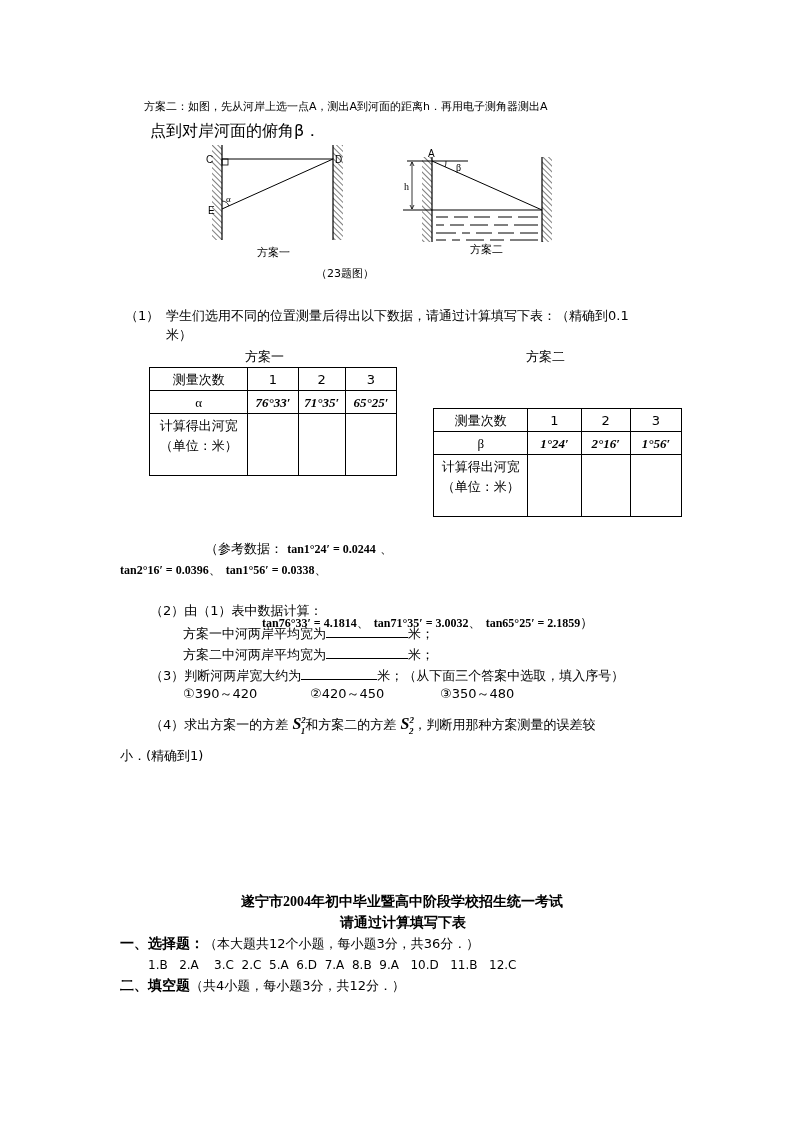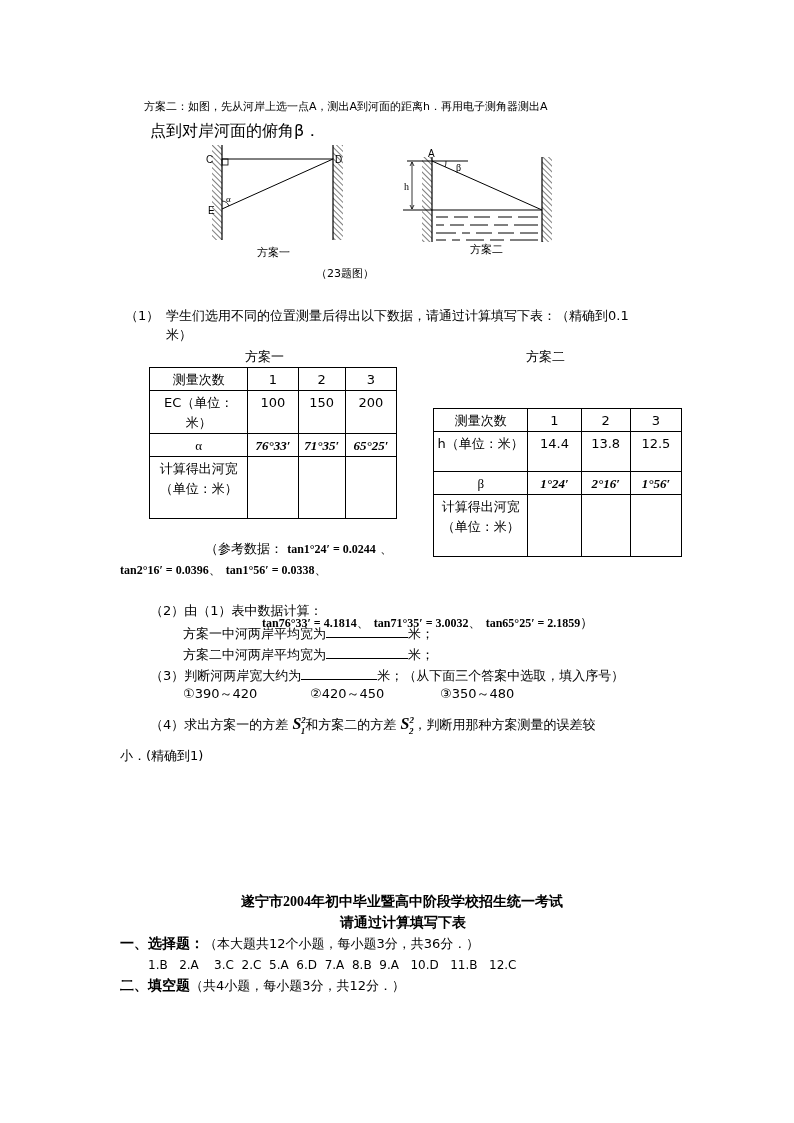--- a/index.html
+++ b/index.html
@@ -101,26 +101,20 @@
       <col style="width:46px">
       <col style="width:50px">
     </colgroup>
   <tbody>
       <tr>
     <td>测量次数</td>
     <td>1</td>
     <td>2</td>
     <td>3</td>
   </tr>
-  <tr style="height:40px;">
-    <td style="white-space:normal;line-height:20px;">EC（单位：米）</td>
-    <td>100</td>
-    <td>150</td>
-    <td>200</td>
-  </tr>
   <tr>
     <td style="font-family:'Liberation Serif',serif;">α</td>
     <td class="ang">76°33′</td>
     <td class="ang">71°35′</td>
     <td class="ang">65°25′</td>
   </tr>
   <tr style="height:62px;">
     <td style="white-space:normal;line-height:20px;">计算得出河宽（单位：米）</td>
     <td></td>
     <td></td>
@@ -137,26 +131,20 @@
       <col style="width:49px">
       <col style="width:51px">
     </colgroup>
   <tbody>
       <tr>
     <td>测量次数</td>
     <td>1</td>
     <td>2</td>
     <td>3</td>
   </tr>
-  <tr style="height:40px;">
-    <td style="white-space:nowrap;">h（单位：米）</td>
-    <td>14.4</td>
-    <td>13.8</td>
-    <td>12.5</td>
-  </tr>
   <tr>
     <td style="font-family:'Liberation Serif',serif;">β</td>
     <td class="ang">1°24′</td>
     <td class="ang">2°16′</td>
     <td class="ang">1°56′</td>
   </tr>
   <tr style="height:62px;">
     <td style="white-space:normal;line-height:20px;">计算得出河宽（单位：米）</td>
     <td></td>
     <td></td>

